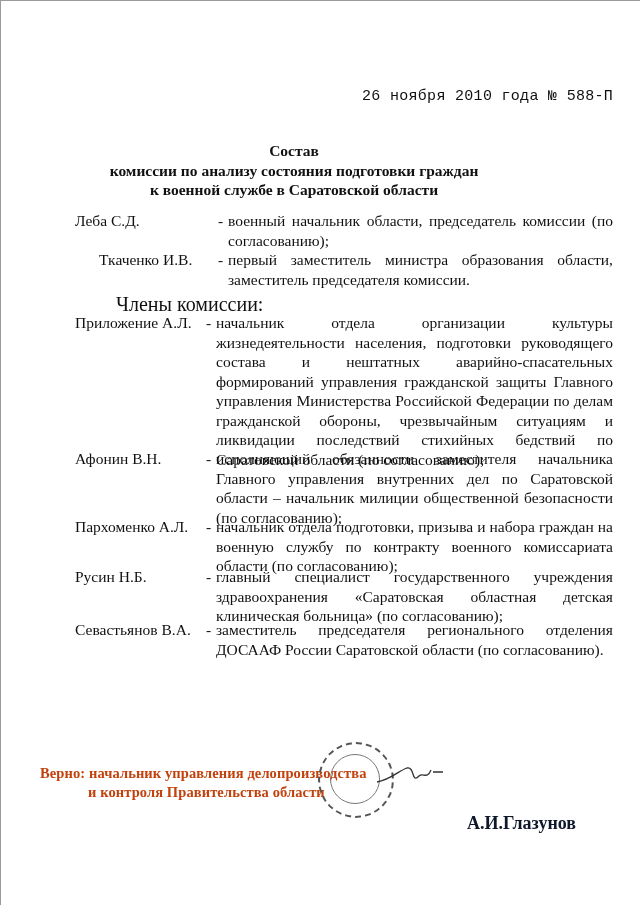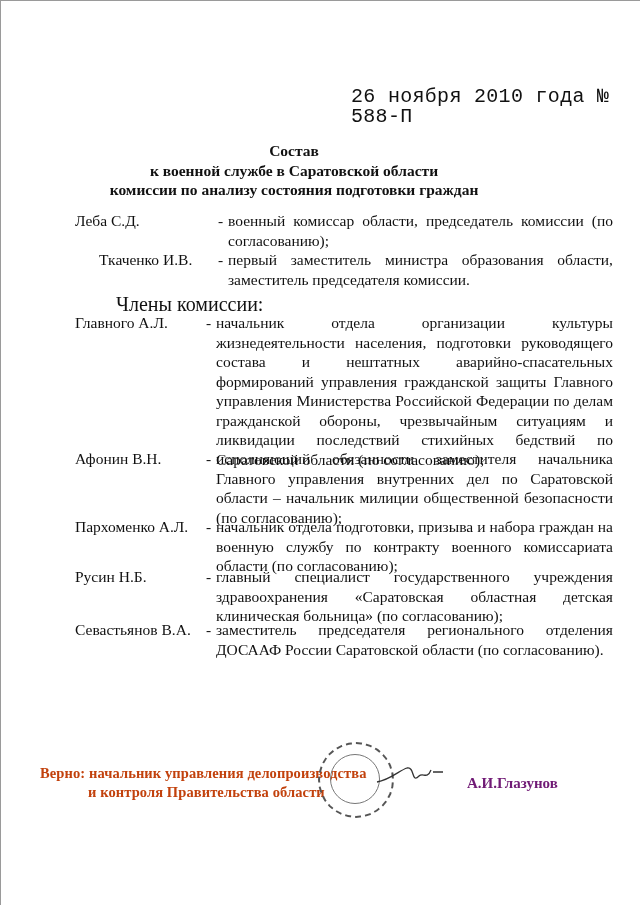--- a/index.html
+++ b/index.html
@@ -4,74 +4,74 @@
 <style>
   html, body { margin:0; padding:0; }
   body {
     width:640px; height:905px; background:#ffffff; position:relative; overflow:hidden;
     font-family:"Liberation Serif", "DejaVu Serif", serif; color:#111;
   }
   .page-border-top { position:absolute; left:0; top:0; width:640px; height:1px; background:#9a9a9a; }
   .page-border-left { position:absolute; left:0; top:0; width:1px; height:905px; background:#9a9a9a; }
 
   .appendix { position:absolute; left:348px; top:67px; font-size:15.5px; line-height:20px; }
-  .appendix .mono { font-family:"Liberation Mono", "DejaVu Sans Mono", monospace; font-size:20px; letter-spacing:0.3px; display:block; margin-left:3px; }
+  .appendix .mono { font-family:"Liberation Mono", "DejaVu Sans Mono", monospace; font-size:15px; letter-spacing:0.3px; display:block; margin-left:14px; }
 
   .title-block { position:absolute; left:0; width:588px; top:141px; text-align:center; font-weight:bold; font-size:15.5px; line-height:19.5px; }
 
   .row { position:absolute; font-size:15.5px; line-height:19.5px; }
   .name { position:absolute; white-space:nowrap; }
   .desc { position:absolute; text-align:justify; text-align-last:left; }
   .desc .dash { position:absolute; left:-10px; top:0; }
 
   .members-label { position:absolute; left:116px; top:293px; font-size:20px; }
 
   .footer { position:absolute; left:40px; top:764px; font-weight:bold; font-size:14.5px; line-height:19px; color:#c2410c; letter-spacing:0.1px; }
   .footer .l2 { display:block; margin-left:48px; }
-  .signer { position:absolute; left:467px; top:775px; font-size:15px; font-weight:bold; color:#701a75; }
+  .signer { position:absolute; left:467px; top:813px; font-size:18px; font-weight:bold; color:#0f172a; }
   .stamp { position:absolute; left:318px; top:742px; width:72px; height:72px; border-radius:50%; border:2px dashed #555; }
   .stamp-inner { position:absolute; left:330px; top:754px; width:48px; height:48px; border-radius:50%; border:1px solid #777; }
   .signature { position:absolute; left:375px; top:762px; }
 </style>
 </head>
 <body>
 
 <div class="page-border-top"></div>
 <div class="page-border-left"></div>
 
 <div class="appendix">
   <br>
   <span class="mono">26 ноября 2010 года № 588-П</span>
 </div>
 
 <div class="title-block">
   <div>Состав</div>
+  <div>комиссии по анализу состояния подготовки граждан</div>
   <div>к военной службе в Саратовской области</div>
-  <div>комиссии по анализу состояния подготовки граждан</div>
 </div>
 
 <div class="row" style="left:0;top:211px;width:640px;">
   <span class="name" style="left:75px;">Леба С.Д.</span>
   <div class="desc" style="left:228px;width:385px;">
     <span class="dash">-</span>
-    <span>военный комиссар области, председатель комиссии (по согласованию);</span>
+    <span>военный начальник области, председатель комиссии (по согласованию);</span>
   </div>
 </div>
 <div class="row" style="left:0;top:250px;width:640px;">
   <span class="name" style="left:75px;margin-left:24px;">Ткаченко И.В.</span>
   <div class="desc" style="left:228px;width:385px;">
     <span class="dash">-</span>
     <span>первый заместитель министра образования области, заместитель председателя комиссии.</span>
   </div>
 </div>
 
 <div class="members-label">Члены комиссии:</div>
 
 <div class="row" style="left:0;top:313px;width:640px;">
-  <span class="name" style="left:75px;">Главного А.Л.</span>
+  <span class="name" style="left:75px;">Приложение А.Л.</span>
   <div class="desc" style="left:216px;width:397px;">
     <span class="dash">-</span>
     <span>начальник отдела организации культуры жизнедеятельности населения, подготовки руководящего состава и нештатных аварийно-спасательных формирований управления гражданской защиты Главного управления Министерства Российской Федерации по делам гражданской обороны, чрезвычайным ситуациям и ликвидации последствий стихийных бедствий по Саратовской области (по согласованию);</span>
   </div>
 </div>
 <div class="row" style="left:0;top:449px;width:640px;">
   <span class="name" style="left:75px;">Афонин В.Н.</span>
   <div class="desc" style="left:216px;width:397px;">
     <span class="dash">-</span>
     <span>исполняющий обязанности заместителя начальника Главного управления внутренних дел по Саратовской области – начальник милиции общественной безопасности (по согласованию);</span>

